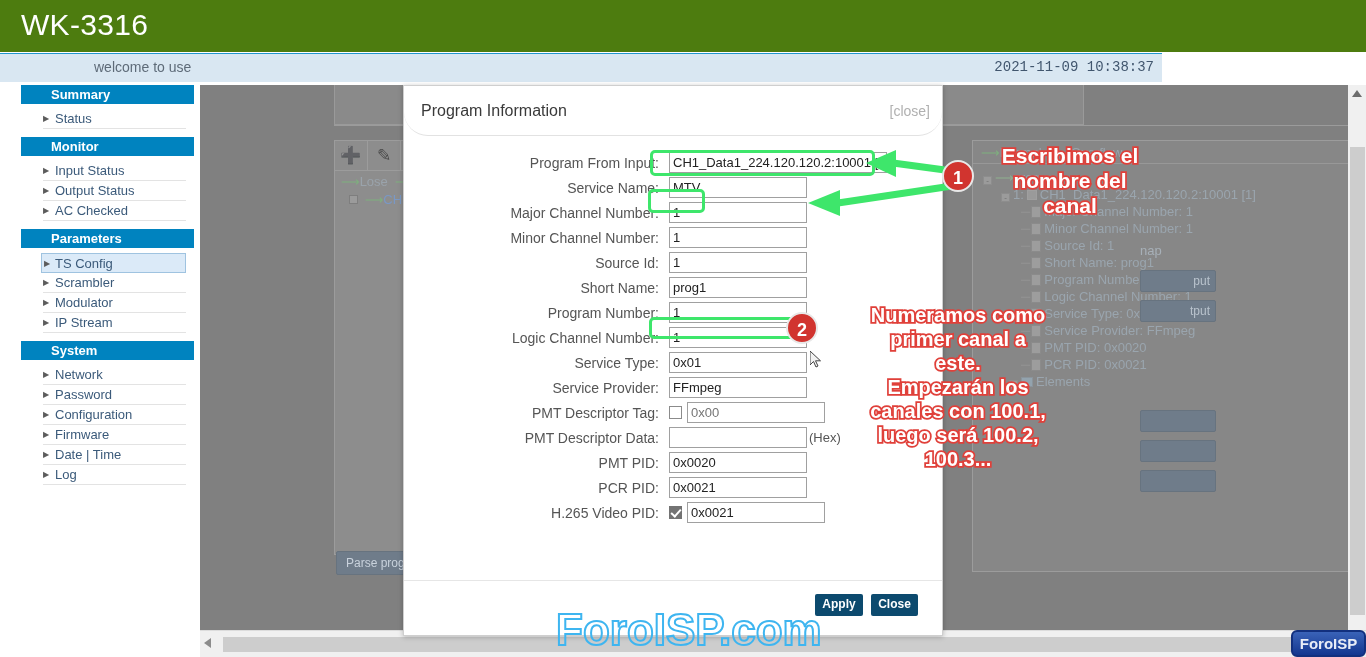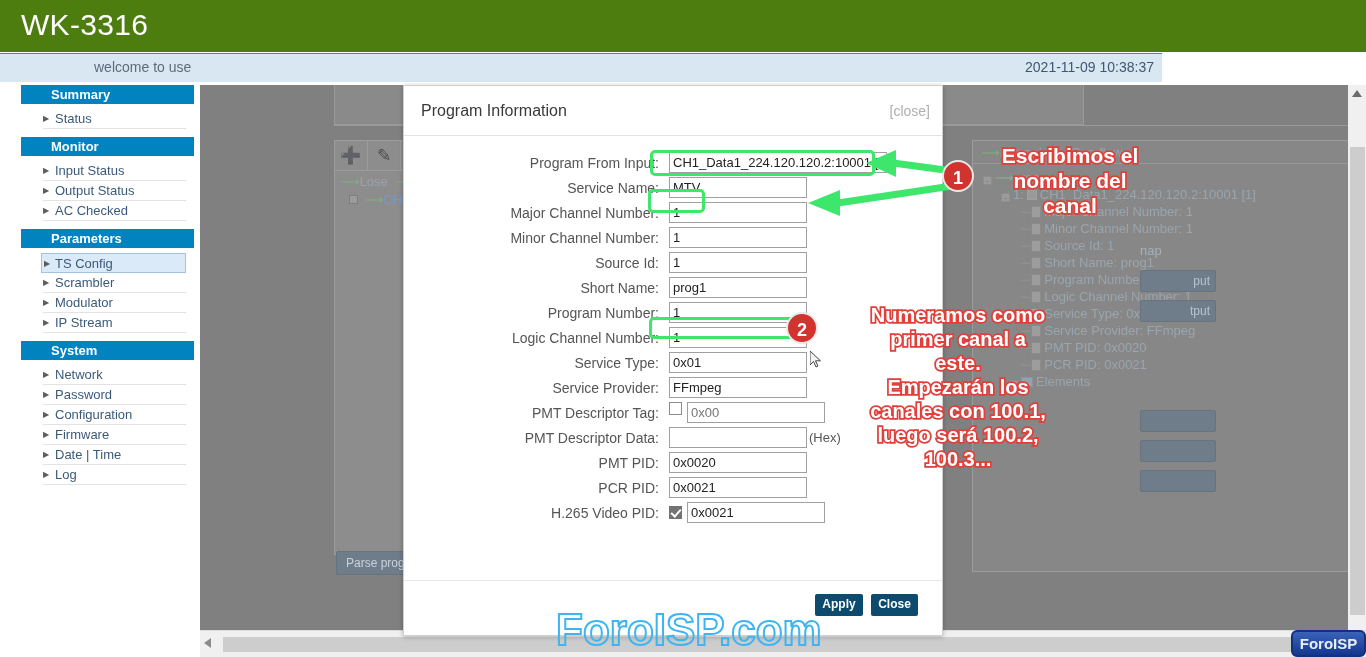--- a/index.html
+++ b/index.html
@@ -25,21 +25,21 @@
     position: absolute; left: 0; top: 53px; width: 1162px; height: 29px;
     background: #d9e7f2; border-top: 1px solid #2196cd;
   }
   .welcomebar .welcome {
     position: absolute; left: 94px; top: 5px;
     font-size: 14px; color: #5e6b78;
     width: 110px; overflow: hidden; white-space: nowrap;
   }
   .welcomebar .datetime {
     position: absolute; right: 8px; top: 5px;
-    font-size: 14px; color: #41566e;
+    font-size: 14px; color: #41566e; font-family: Liberation Mono, monospace;
   }
 
   
   .sidebar {
     position: absolute; left: 21px; top: 85px; width: 173px; height: 447px;
     background: #ffffff;
   }
   .sec-head {
     height: 19px; background: #0083bf; color: #fff;
     font-size: 13px; font-weight: bold; line-height: 19px;
@@ -169,21 +169,21 @@
     border-bottom: 7px solid #6d6d6d;
   }
 
   
   .modal {
     position: absolute; left: 403px; top: 85px; width: 540px; height: 551px;
     background: #ffffff; border: 1px solid #cfcfcf;
     box-shadow: 0 1px 5px rgba(0,0,0,.25);
   }
   .modal-head {
-    height: 50px; border-bottom: 1px solid #e2e2e2; position: relative;
+    height: 50px; border-bottom: 1px solid #e2e2e2; position: relative; border-radius: 24px;
   }
   .modal-head .mtitle {
     position: absolute; left: 17px; top: 16px; font-size: 16px; color: #3a3a3a;
   }
   .modal-head .mclose {
     position: absolute; right: 12px; top: 17px; font-size: 14px; color: #b0b0b0;
     cursor: pointer;
   }
   .modal-body { padding: 14px 0 0 0; position: relative; }
   .frow { height: 25px; display: flex; align-items: center; margin-bottom: 0px; }
@@ -423,21 +423,21 @@
           </div>
         </div>
         <div class="frow">
           <div class="flabel">Service Provider:</div>
           <div style="display: flex; align-items: center;">
             <input type="text" class="finput" value="FFmpeg" style="">
           </div>
         </div>
         <div class="frow">
           <div class="flabel">PMT Descriptor Tag:</div>
-          <div style="display: flex; align-items: flex-start;">
+          <div style="display: flex; align-items: center;">
             <div class="fchk"></div>
             <input type="text" class="finput ph" placeholder="0x00" style="">
           </div>
         </div>
         <div class="frow">
           <div class="flabel">PMT Descriptor Data:</div>
           <div style="display: flex; align-items: center;">
             <input type="text" class="finput" style="">
             <span class="fsuffix">(Hex)</span>
           </div>

